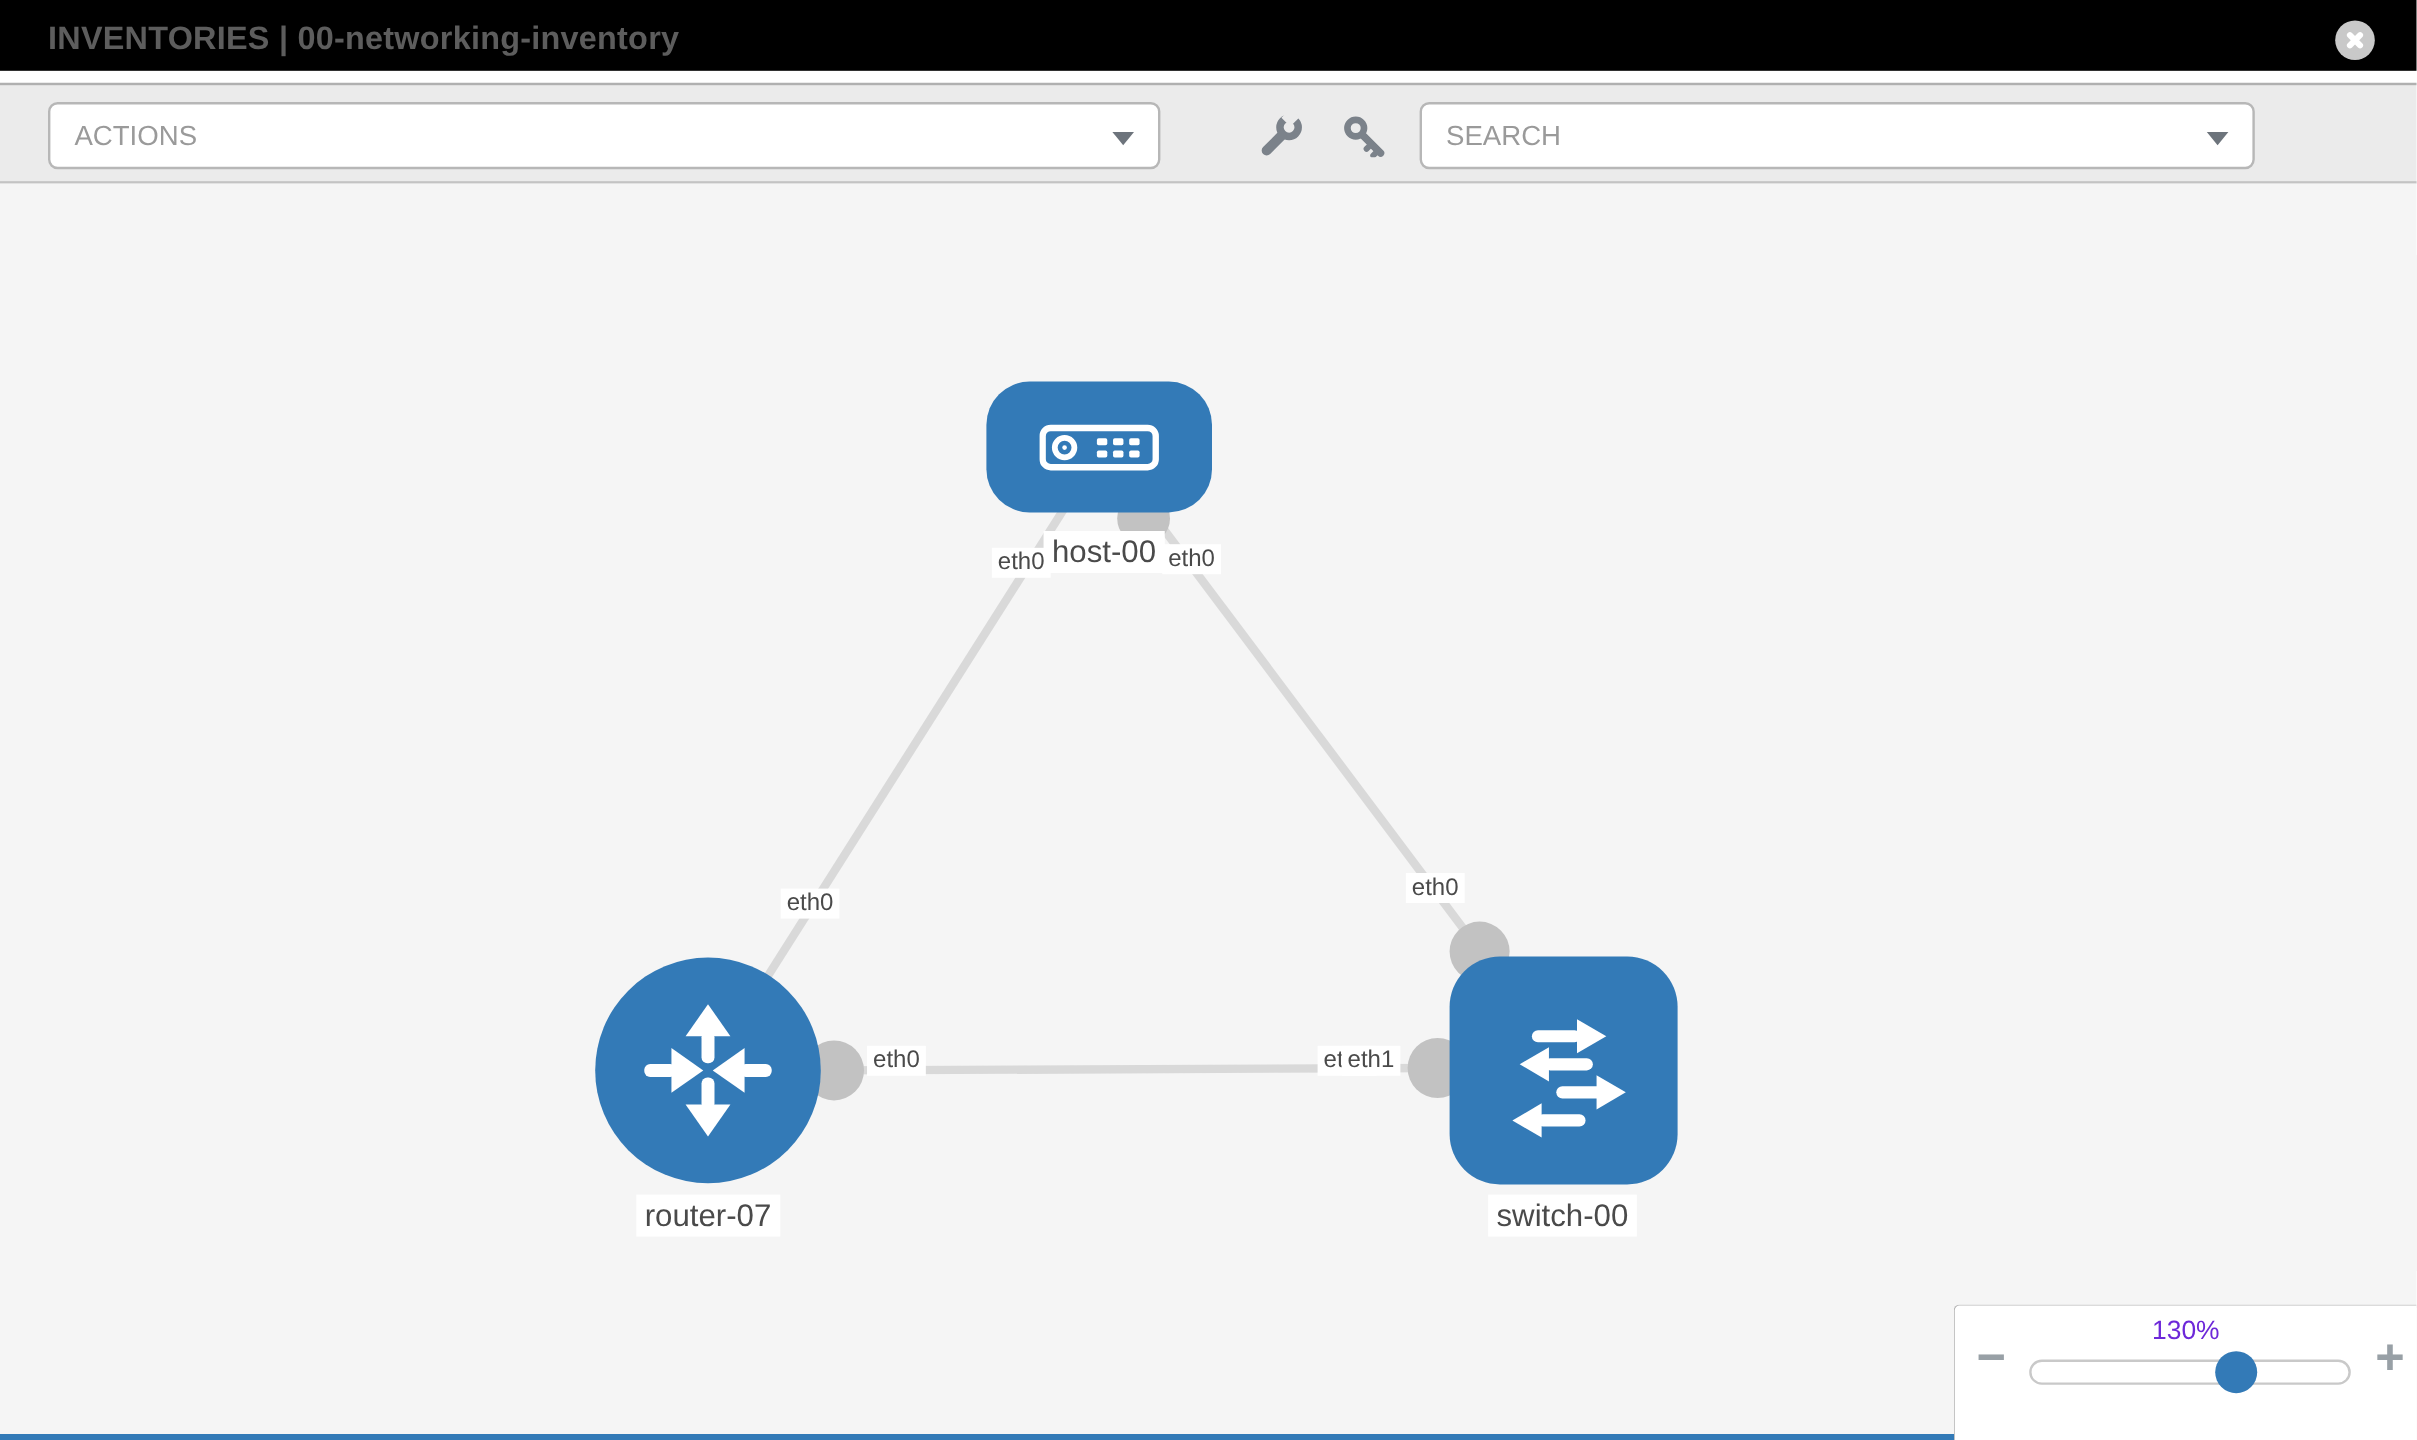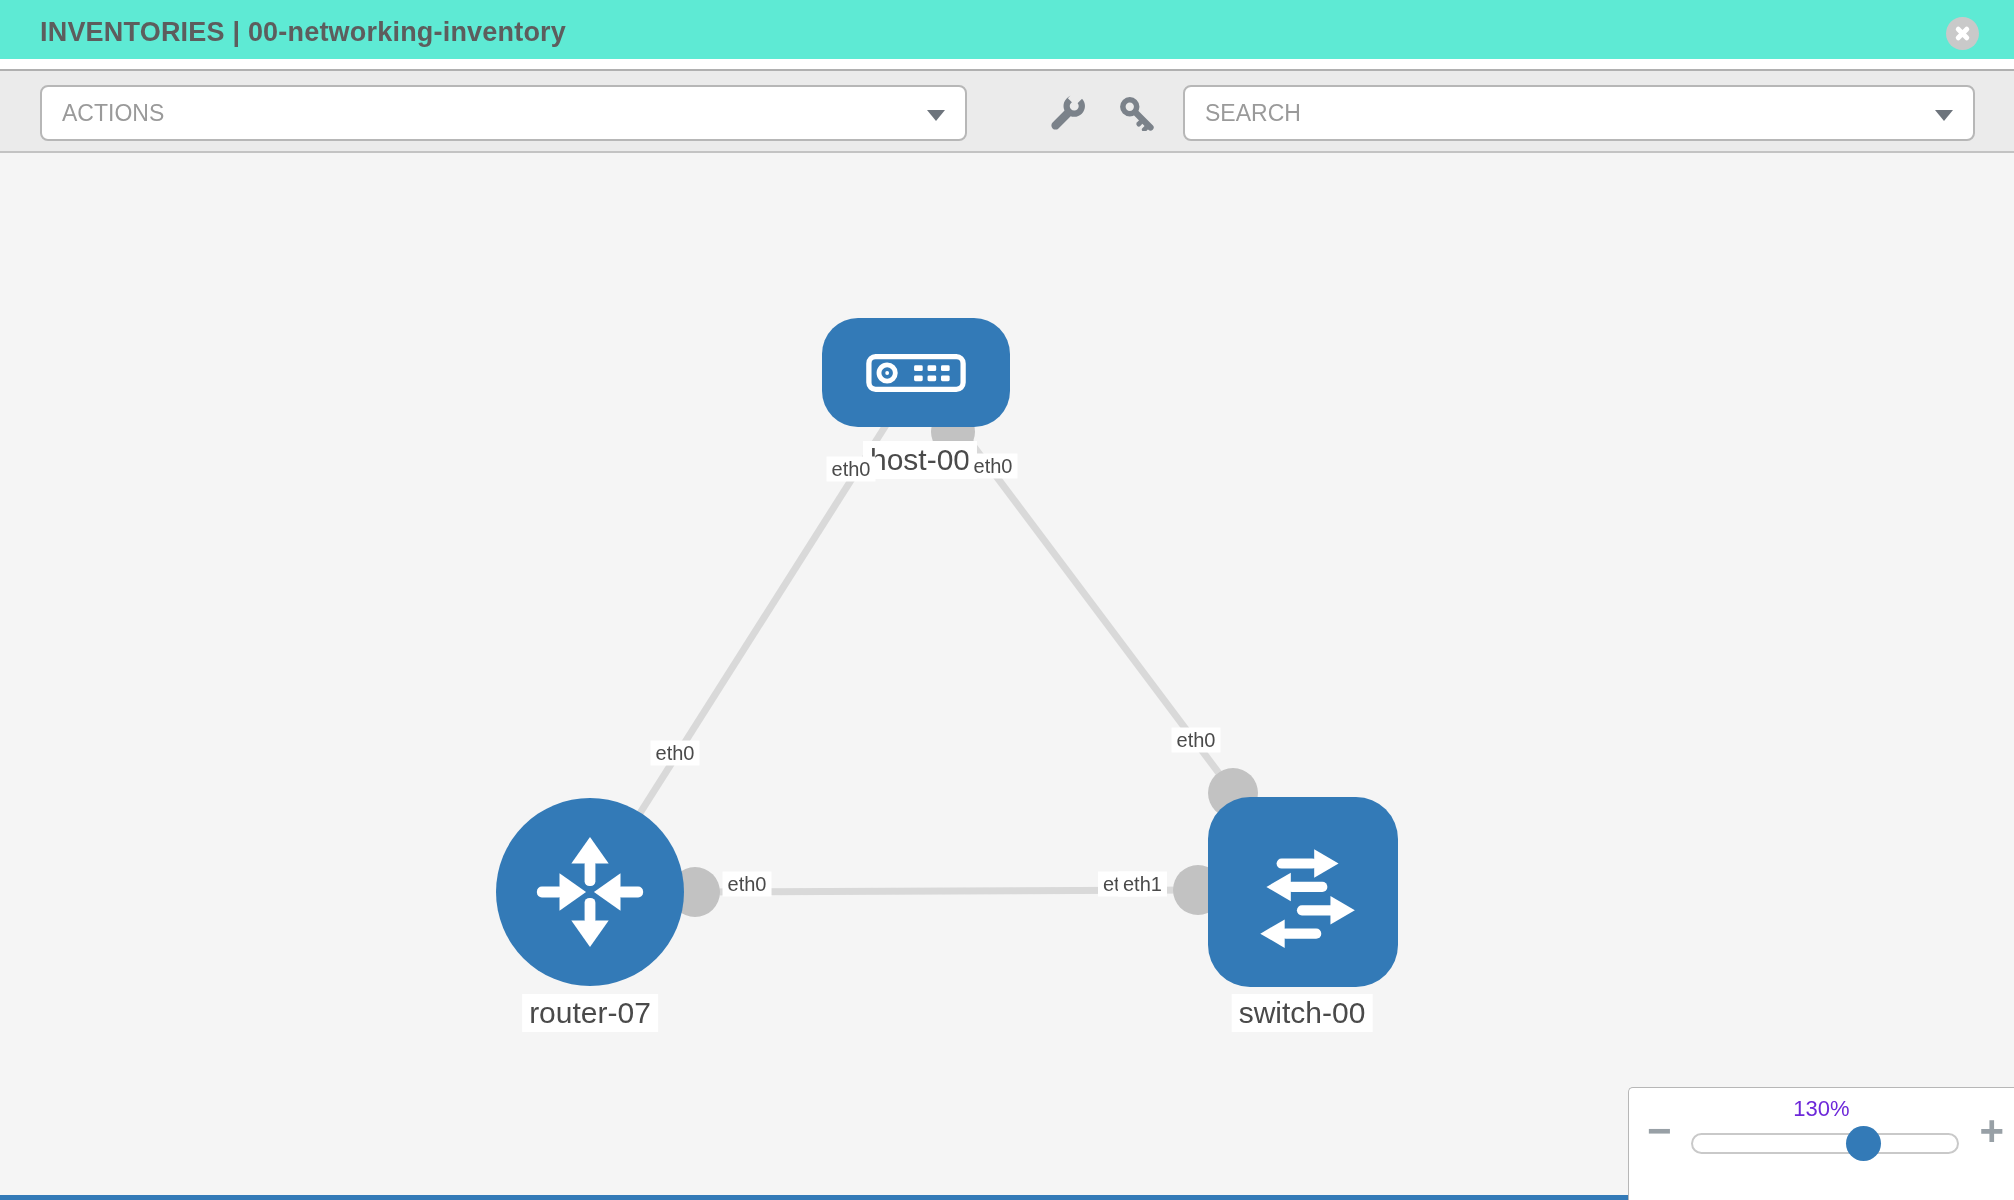--- a/index.html
+++ b/index.html
@@ -1,54 +1,54 @@
 <!DOCTYPE html>
 <html><head>
 <meta charset="utf-8">
 <style>
   * { margin:0; padding:0; box-sizing:border-box; }
   html,body { background:#fff; }
   body { font-family:"Liberation Sans","DejaVu Sans",sans-serif; }
   .app { position:relative; width:2014px; height:1200px; overflow:hidden; background:#fff; }
 
   
-  .header { position:absolute; left:0; top:0; width:100%; height:59px; background:#5eead4; }
+  .header { position:absolute; left:0; top:0; width:100%; height:59px; background:#000000; }
   .page-title { position:absolute; left:40px; top:17px; font-size:27px; font-weight:bold; color:#5d5d5d; letter-spacing:.2px; }
   .close-btn { position:absolute; left:1946px; top:17px; width:33px; height:33px; border-radius:50%; background:#c9c9c9; cursor:pointer; }
   .close-btn::before,.close-btn::after { content:""; position:absolute; left:8px; top:14px; width:17px; height:5px; border-radius:2.5px; background:#fff; }
   .close-btn::before { transform:rotate(45deg); }
   .close-btn::after  { transform:rotate(-45deg); }
 
   
   .toolbar { position:absolute; left:0; top:69px; width:100%; height:84px; background:#ebebeb;
              border-top:2px solid #b0b0b0; border-bottom:2px solid #c3c3c3; }
   .combo { position:absolute; top:14px; height:56px; background:#fff; border:2px solid #b7b7b7; border-radius:8px; }
   .combo-label { position:absolute; left:20px; top:0; line-height:52px; font-size:23px; color:#9a9a9a; }
   .caret { position:absolute; right:20px; top:23px; width:0; height:0;
            border-left:9px solid transparent; border-right:9px solid transparent; border-top:11px solid #6d747c; }
   .actions-combo { left:40px; width:927px; }
-  .search-combo { left:1183px; width:792px; }
+  .search-combo { left:1183px; width:696px; }
   .search-combo input { position:absolute; left:0; top:0; width:100%; height:52px; border:none; outline:none;
                         background:transparent; padding:0 52px 0 20px; font-size:23px; color:#555;
                         font-family:"Liberation Sans","DejaVu Sans",sans-serif; }
   .search-combo input::placeholder { color:#9a9a9a; opacity:1; }
   .tool-btn { position:absolute; top:18px; width:48px; height:48px; display:flex; align-items:center; justify-content:center; cursor:pointer; }
   .tool-btn.wrench { left:1044px; }
   .tool-btn.key { left:1112px; }
 
   
   .canvas { position:absolute; left:0; top:153px; width:2014px; height:1047px; background:#f5f5f5; }
   .links-layer { position:absolute; left:0; top:0; z-index:1; }
   .node { position:absolute; z-index:2; background:#337ab7; display:flex; align-items:center; justify-content:center; cursor:pointer; }
   .node-host   { left:822px;  top:165px; width:188px; height:109px; border-radius:36px; }
   .node-router { left:496px;  top:645px; width:188px; height:188px; border-radius:50%; }
   .node-switch { left:1208px; top:644px; width:190px; height:190px; border-radius:42px; }
 
   .nlabel { position:absolute; z-index:3; background:#fff; color:#4a4a4a; white-space:nowrap;text-align:center; }
-  .node-name { font-size:30px; padding:2px 7px; transform:translate(-50%,-50%); }
+  .node-name { font-size:26px; padding:2px 7px; transform:translate(-50%,-50%); }
   .if-label  { font-size:20px; padding:1px 5px;  transform:translate(-50%,-50%); }
   .if-label.anchor-left { transform:translate(0,-50%); }
   .lbl-host    { left:920px;  top:307px; }
   .lbl-router  { left:590px;  top:860px; }
   .lbl-switch  { left:1302px; top:860px; }
   .if-host-left   { left:851px;  top:316px; }
   .if-host-right  { left:993px;  top:313px; }
   .if-router-top  { left:675px;  top:600px; }
   .if-switch-top  { left:1196px; top:587px; }
   .if-middle-left { left:747px;  top:731px; }

